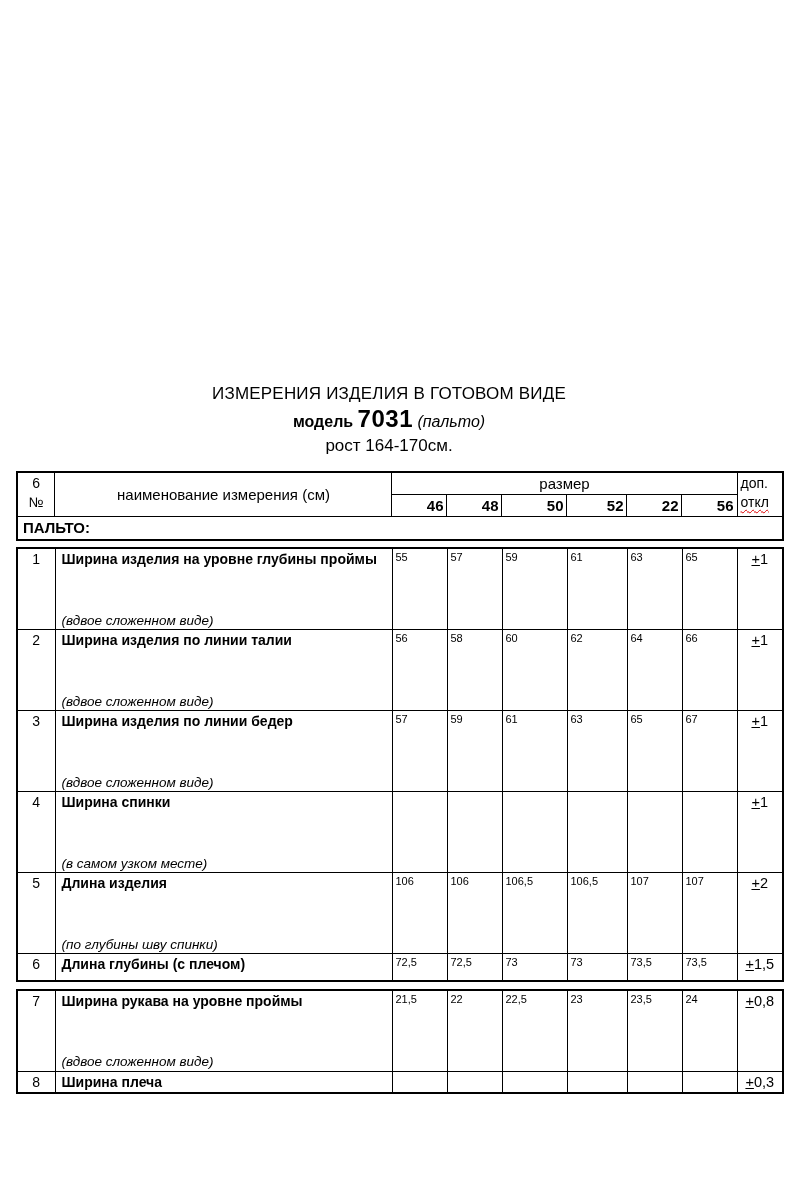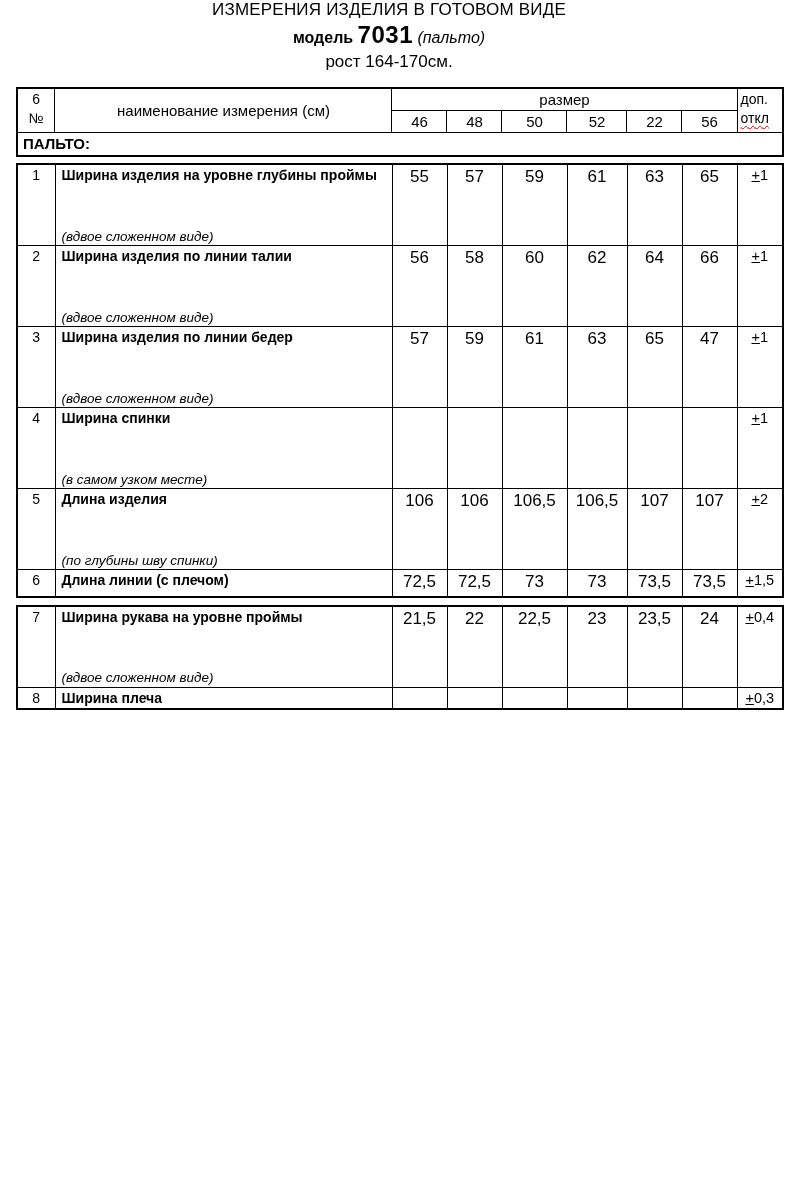--- a/index.html
+++ b/index.html
@@ -3,21 +3,21 @@
 <meta charset="utf-8">
 <style>
   * { margin: 0; padding: 0; box-sizing: border-box; }
   html, body { background: #ffffff; }
   body {
     width: 800px; height: 1200px;
     font-family: "Liberation Sans", "DejaVu Sans", sans-serif;
     color: #000000;
     overflow: hidden;
   }
-  .page { width: 800px; height: 1200px; background: #ffffff; }
+  .page { width: 800px; height: 1200px; padding-top: 384px; background: #ffffff; }
 
   
   .title-block { text-align: center; transform: translateX(-11px); }
   .title-line1 { font-size: 17px; line-height: 20px; letter-spacing: 0.2px; }
   .title-line2 { margin-top: 2px; line-height: 26px; }
   .model-label  { font-size: 16px; font-weight: bold; }
   .model-number { font-size: 24px; font-weight: bold; letter-spacing: 0.5px; }
   .model-suffix { font-size: 16px; font-style: italic; margin-left: 0; }
   .title-line3 { font-size: 17px; line-height: 20px; margin-top: 1px; }
 
@@ -36,39 +36,39 @@
     border: 1.4px solid #000;
     vertical-align: top;
     padding: 1px 3px;
     overflow: hidden;
   }
   
   .hdr-corner { text-align: center; font-size: 14px; }
   .hdr-corner div, .hdr-tol div { line-height: 19px; }
   .hdr-name { text-align: center; font-size: 15px; vertical-align: middle; }
   .hdr-size-group { text-align: center; font-size: 15px; line-height: 19px; }
-  .hdr-size { text-align: center; font-size: 15px; font-weight: normal; line-height: 19px; }
+  .hdr-size { text-align: right; font-size: 15px; font-weight: bold; line-height: 19px; }
   .hdr-tol { font-size: 14px; }
   .squiggle {
     text-decoration-line: underline;
     text-decoration-style: wavy;
     text-decoration-color: #dd0000;
     text-decoration-thickness: 1px;
     text-underline-offset: 2px;
   }
   .section-row td {
     font-weight: bold; font-size: 15px;
     padding: 2px 5px; line-height: 18px;
   }
   
   .c-num { text-align: center; font-size: 14px; padding-top: 2px; }
   .c-name { padding-left: 6px; padding-right: 4px; }
   .mname { font-weight: bold; font-size: 14px; line-height: 16.5px; padding-top: 1px; }
   .mnote { font-style: italic; font-size: 13.5px; line-height: 15.5px; margin-top: 45px; }
-  .c-val { text-align: center; font-size: 17px; padding-top: 2px; }
+  .c-val { font-size: 11px; padding-top: 2px; }
   .c-tol { text-align: center; font-size: 14.5px; padding-top: 2px; white-space: nowrap; }
   .pm { text-decoration: underline; }
 </style>
 </head>
 <body>
 
 <div class="page">
 
   <div class="title-block">
     <div class="title-line1">ИЗМЕРЕНИЯ ИЗДЕЛИЯ В ГОТОВОМ ВИДЕ</div>
@@ -164,21 +164,21 @@
           <td class="c-num">3</td>
           <td class="c-name">
             <div class="mname">Ширина изделия по линии бедер</div>
             <div class="mnote">(вдвое сложенном виде)</div>
           </td>
           <td class="c-val">57</td>
           <td class="c-val">59</td>
           <td class="c-val">61</td>
           <td class="c-val">63</td>
           <td class="c-val">65</td>
-          <td class="c-val">47</td>
+          <td class="c-val">67</td>
           <td class="c-tol"><span class="pm">+</span><span>1</span></td>
         </tr>
         <tr style="height: 35px;">
           <td class="c-num">4</td>
           <td class="c-name">
             <div class="mname">Ширина спинки</div>
             <div class="mnote">(в самом узком месте)</div>
           </td>
           <td class="c-val"></td>
           <td class="c-val"></td>
@@ -198,21 +198,21 @@
           <td class="c-val">106</td>
           <td class="c-val">106,5</td>
           <td class="c-val">106,5</td>
           <td class="c-val">107</td>
           <td class="c-val">107</td>
           <td class="c-tol"><span class="pm">+</span><span>2</span></td>
         </tr>
         <tr style="height: 27px;">
           <td class="c-num">6</td>
           <td class="c-name">
-            <div class="mname">Длина линии (с плечом)</div>
+            <div class="mname">Длина глубины (с плечом)</div>
           </td>
           <td class="c-val">72,5</td>
           <td class="c-val">72,5</td>
           <td class="c-val">73</td>
           <td class="c-val">73</td>
           <td class="c-val">73,5</td>
           <td class="c-val">73,5</td>
           <td class="c-tol"><span class="pm">+</span><span>1,5</span></td>
         </tr>
       </tbody>
@@ -236,21 +236,21 @@
           <td class="c-name">
             <div class="mname">Ширина рукава на уровне проймы</div>
             <div class="mnote">(вдвое сложенном виде)</div>
           </td>
           <td class="c-val">21,5</td>
           <td class="c-val">22</td>
           <td class="c-val">22,5</td>
           <td class="c-val">23</td>
           <td class="c-val">23,5</td>
           <td class="c-val">24</td>
-          <td class="c-tol"><span class="pm">+</span><span>0,4</span></td>
+          <td class="c-tol"><span class="pm">+</span><span>0,8</span></td>
         </tr>
         <tr style="height: 22px;">
           <td class="c-num">8</td>
           <td class="c-name">
             <div class="mname">Ширина плеча</div>
           </td>
           <td class="c-val"></td>
           <td class="c-val"></td>
           <td class="c-val"></td>
           <td class="c-val"></td>

